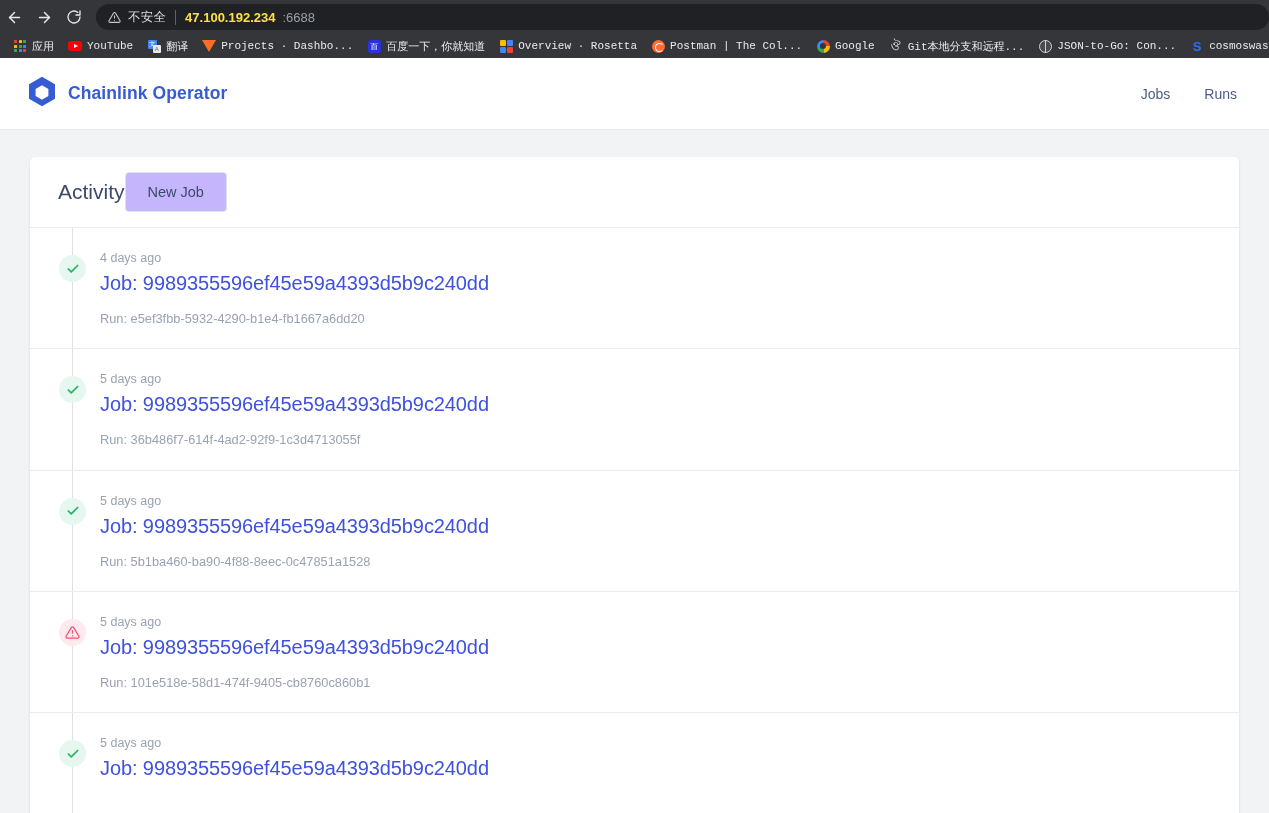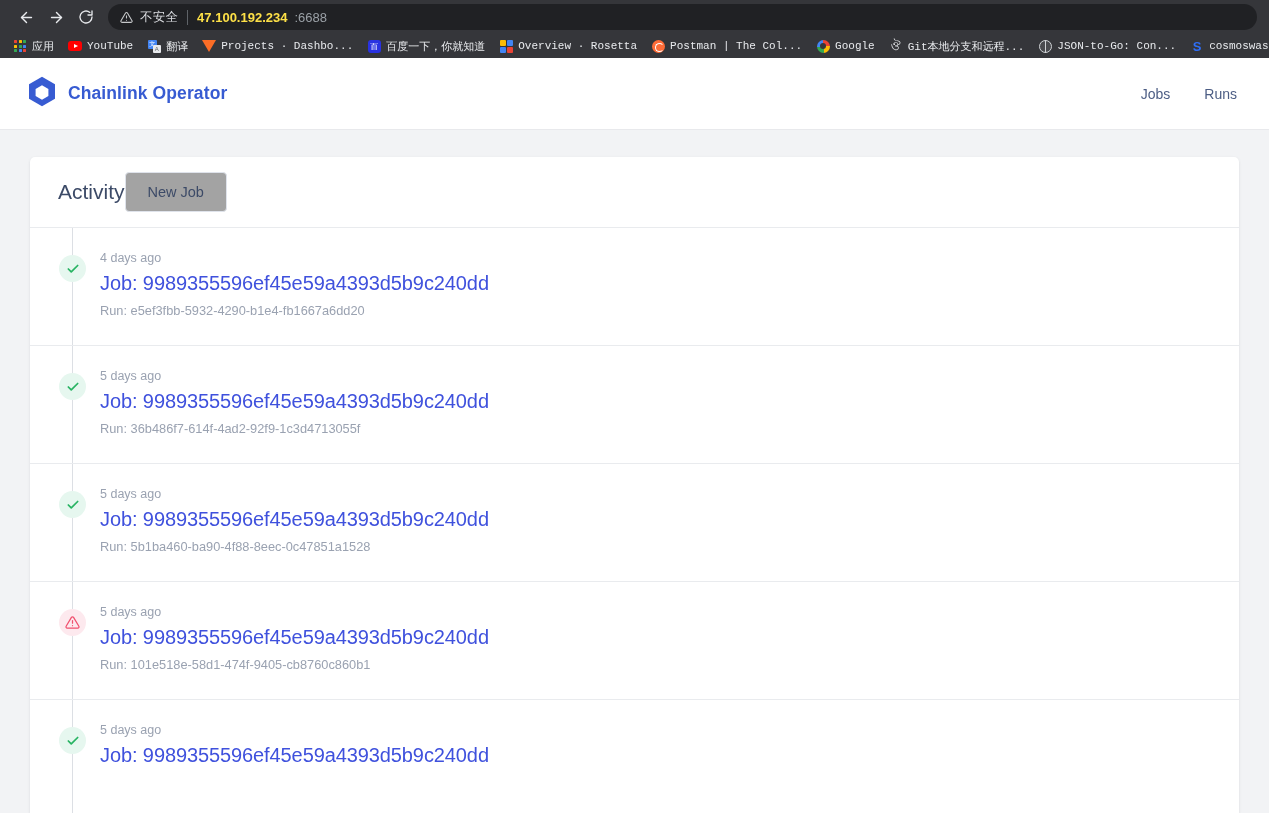--- a/index.html
+++ b/index.html
@@ -15,21 +15,21 @@
     background: #35363a;
     width: 100%;
     height: 58px;
     position: relative;
     user-select: none;
   }
   .toolbar {
     height: 34px;
     display: flex;
     align-items: center;
-    padding: 0 12px;
+    padding: 0 0;
     gap: 2px;
   }
   .nav-btn {
     width: 28px; height: 28px;
     display: flex; align-items: center; justify-content: center;
     color: #e8eaed;
     border-radius: 50%;
     flex: 0 0 auto;
   }
   .nav-btn svg { display: block; }
@@ -234,21 +234,21 @@
     align-items: center;
     justify-content: flex-start;
     padding: 0 26px 0 28px;
   }
   .card-title {
     font-size: 21px;
     color: #3c4a67;
     font-weight: normal;
   }
   .btn-newjob {
-    background: #a3a3a3;
+    background: #c4b5fd;
     border: 1px solid #dfe3eb;
     border-radius: 4px;
     color: #3c4a67;
     font-size: 14.5px;
     font-family: "Liberation Sans", sans-serif;
     padding: 11px 22px;
     cursor: pointer;
   }
 
   
@@ -290,20 +290,21 @@
     font-size: 20px;
     text-decoration: none;
     line-height: 1.25;
     margin-bottom: 7px;
     letter-spacing: -0.1px;
   }
   .tl-run {
     color: #9aa2b1;
     font-size: 12.8px;
     line-height: 1.2;
+    margin-top: 8px;
   }
 </style>
 </head>
 <body>
 
 <div class="browser-chrome">
 
   <div class="toolbar">
     <div class="nav-btn">
       <svg width="17" height="17" viewBox="0 0 24 24" fill="none" stroke="currentColor" stroke-width="2" stroke-linecap="round" stroke-linejoin="round">

